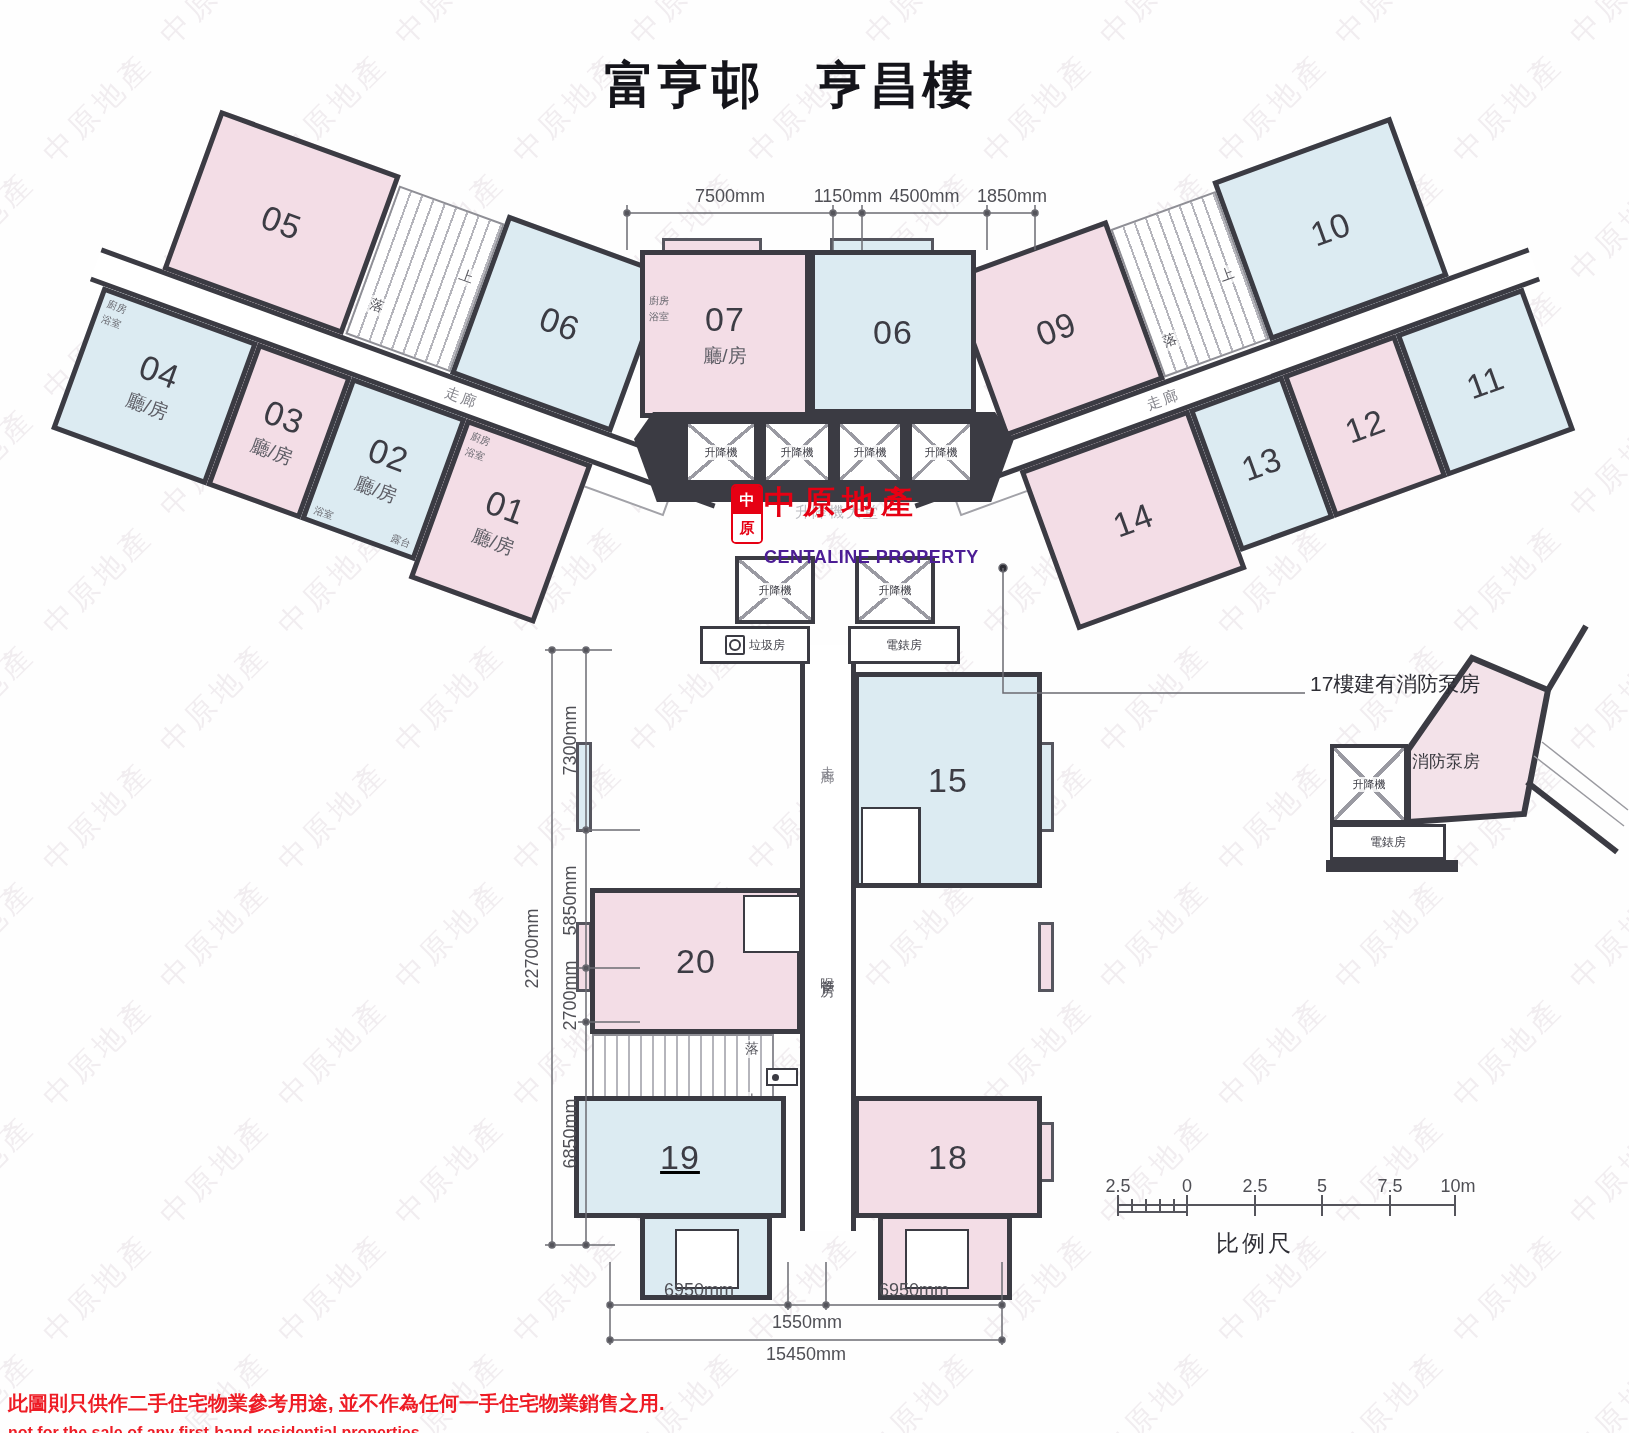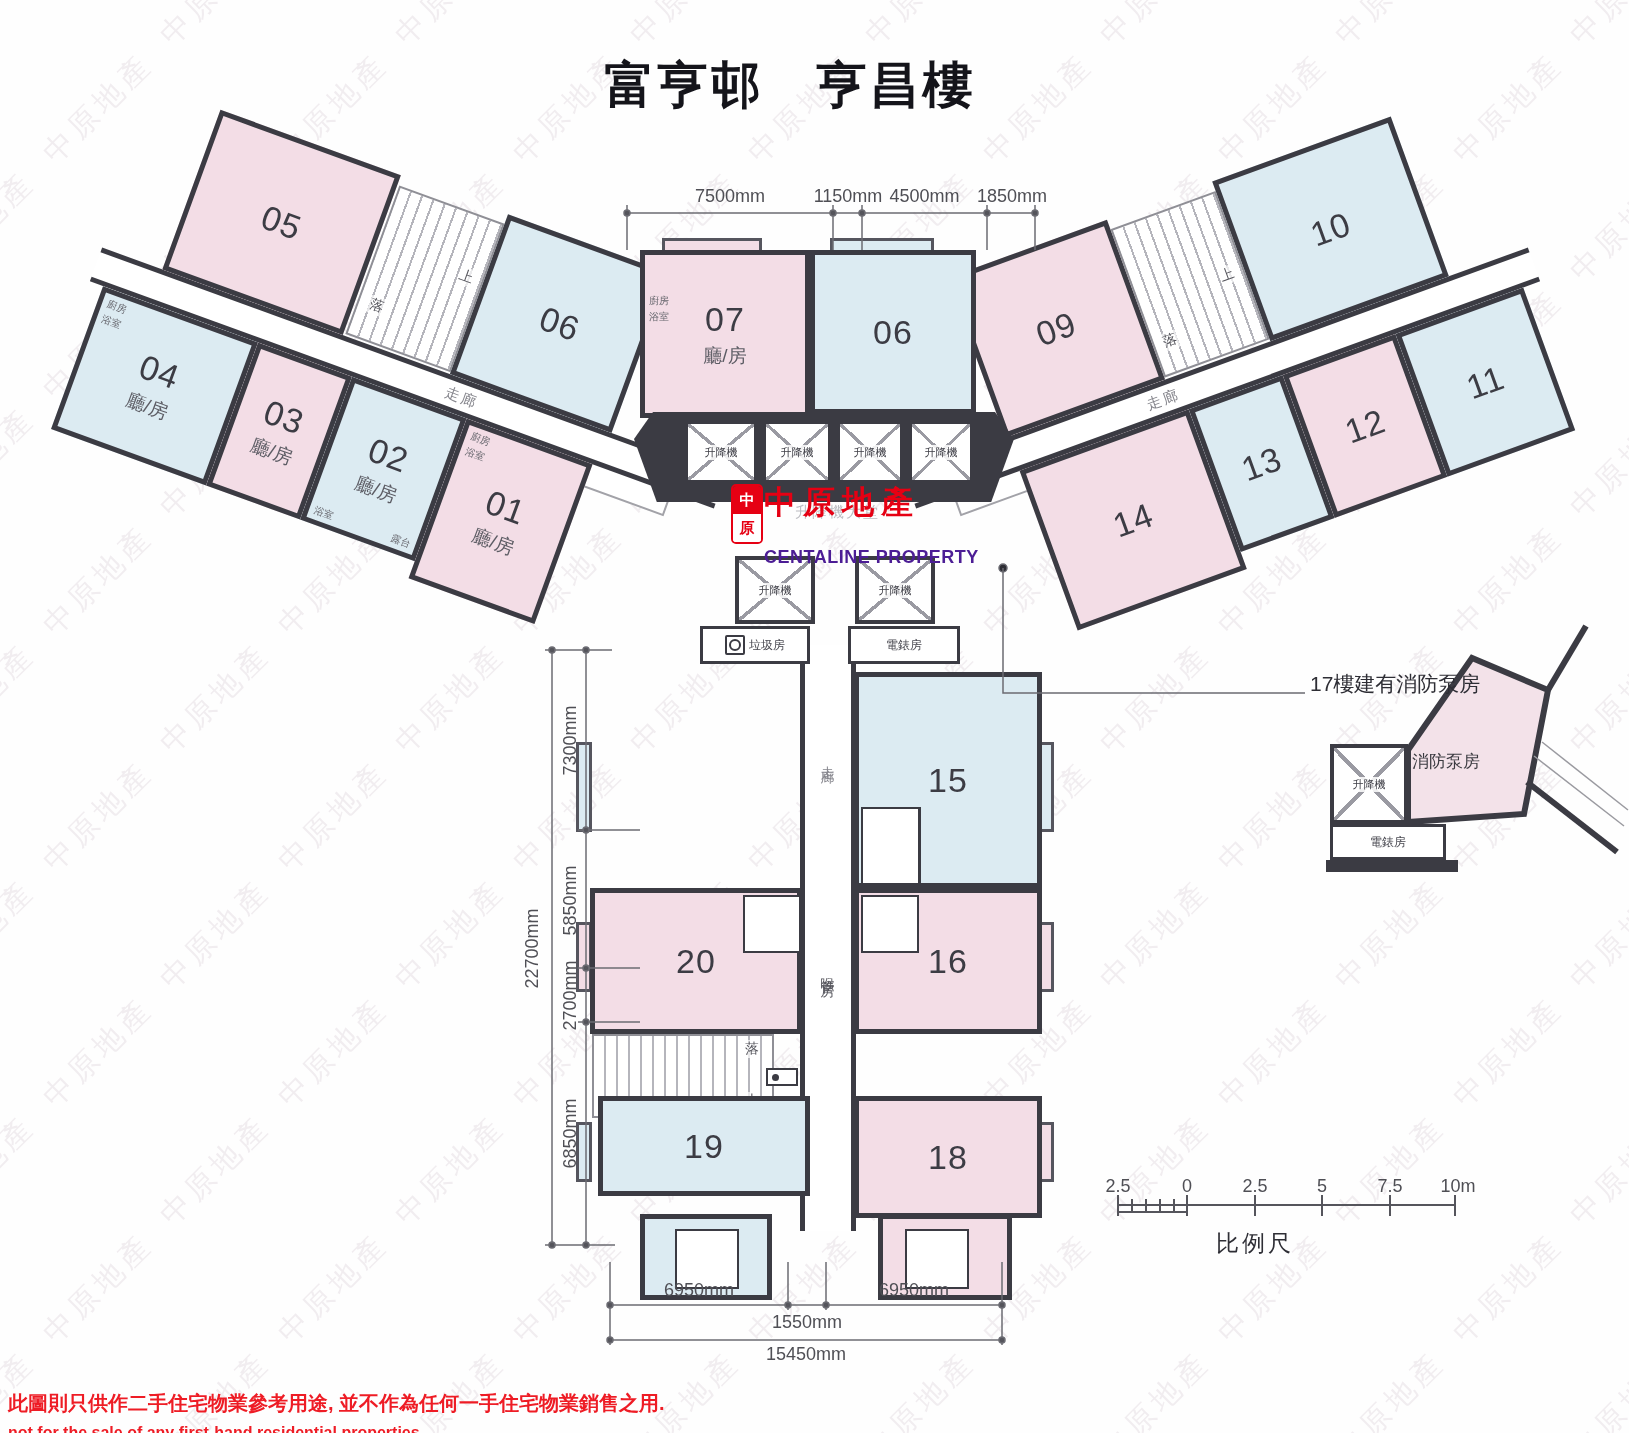--- a/index.html
+++ b/index.html
@@ -303,29 +303,25 @@
   <div class="bay pink" style="left:1038px;top:1122px;width:16px;height:60px;"></div>
 
   <div class="unit blue" style="left:854px;top:672px;width:188px;height:216px;">
     <span class="num">15</span>
     <span class="sub" style="left:2px;top:130px;width:60px;height:78px;border-right:3px solid #3b3b43;"></span>
   </div>
   <div class="unit pink" style="left:590px;top:888px;width:212px;height:146px;">
     <span class="num">20</span>
     <span class="sub" style="left:148px;top:2px;width:58px;height:58px;"></span>
   </div>
-  <div class="unit pink" style="left:854px;top:888px;width:188px;height:146px;">
-    <span class="num">16</span>
-    <span class="sub" style="left:2px;top:2px;width:58px;height:58px;"></span>
-  </div>
   <div class="stairs" style="left:592px;top:1034px;width:182px;height:84px;">
     <span class="stair-lab" style="right:12px;top:4px;">落</span>
     <span class="stair-lab" style="right:12px;bottom:6px;">上</span>
   </div>
-  <div class="unit blue" style="left:598px;top:1096px;width:212px;height:100px;">
+  <div class="unit blue" style="left:574px;top:1096px;width:212px;height:122px;text-decoration:underline;">
     <span class="num">19</span>
   </div>
   <div class="unit pink" style="left:854px;top:1096px;width:188px;height:122px;">
     <span class="num">18</span>
   </div>
   <div class="unit blue" style="left:640px;top:1214px;width:132px;height:86px;">
     <span class="sub" style="left:30px;top:10px;width:64px;height:60px;"></span>
   </div>
   <div class="unit pink" style="left:878px;top:1214px;width:134px;height:86px;">
     <span class="sub" style="left:22px;top:10px;width:64px;height:60px;"></span>

